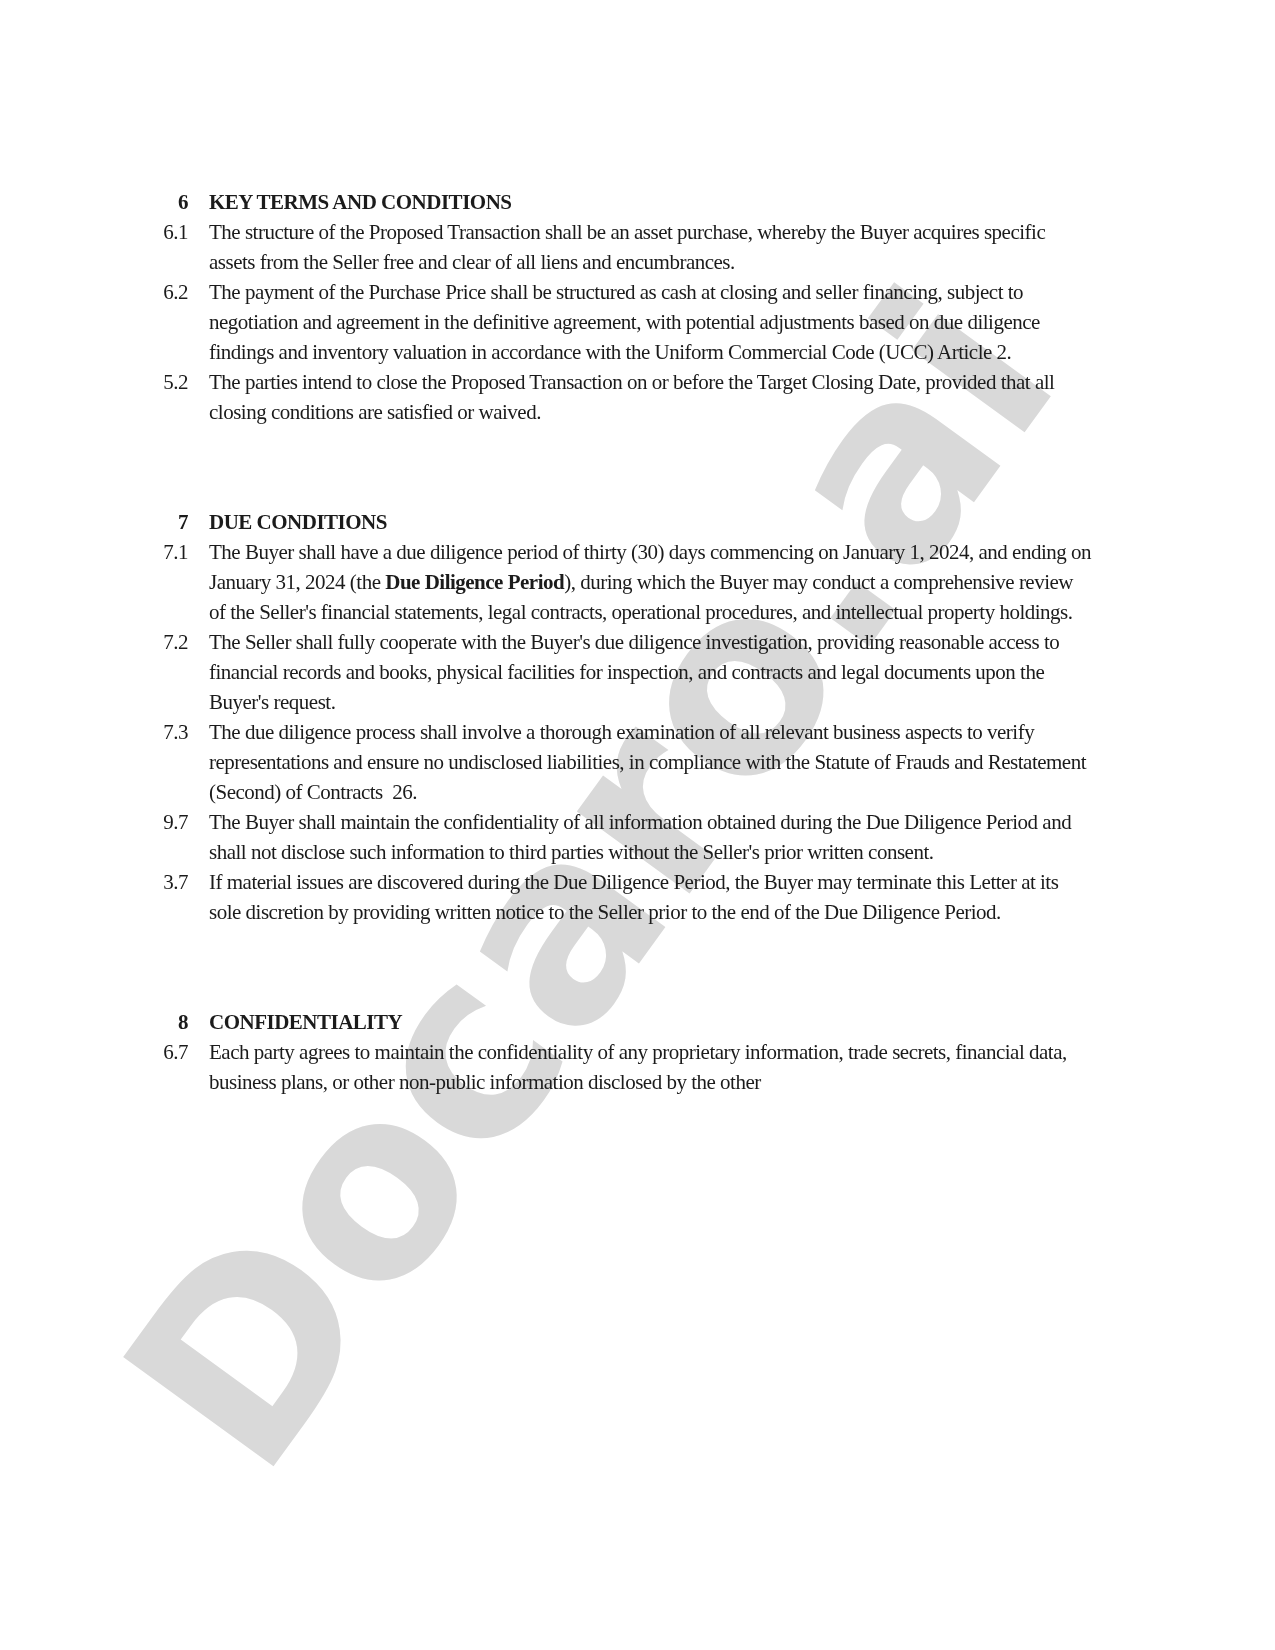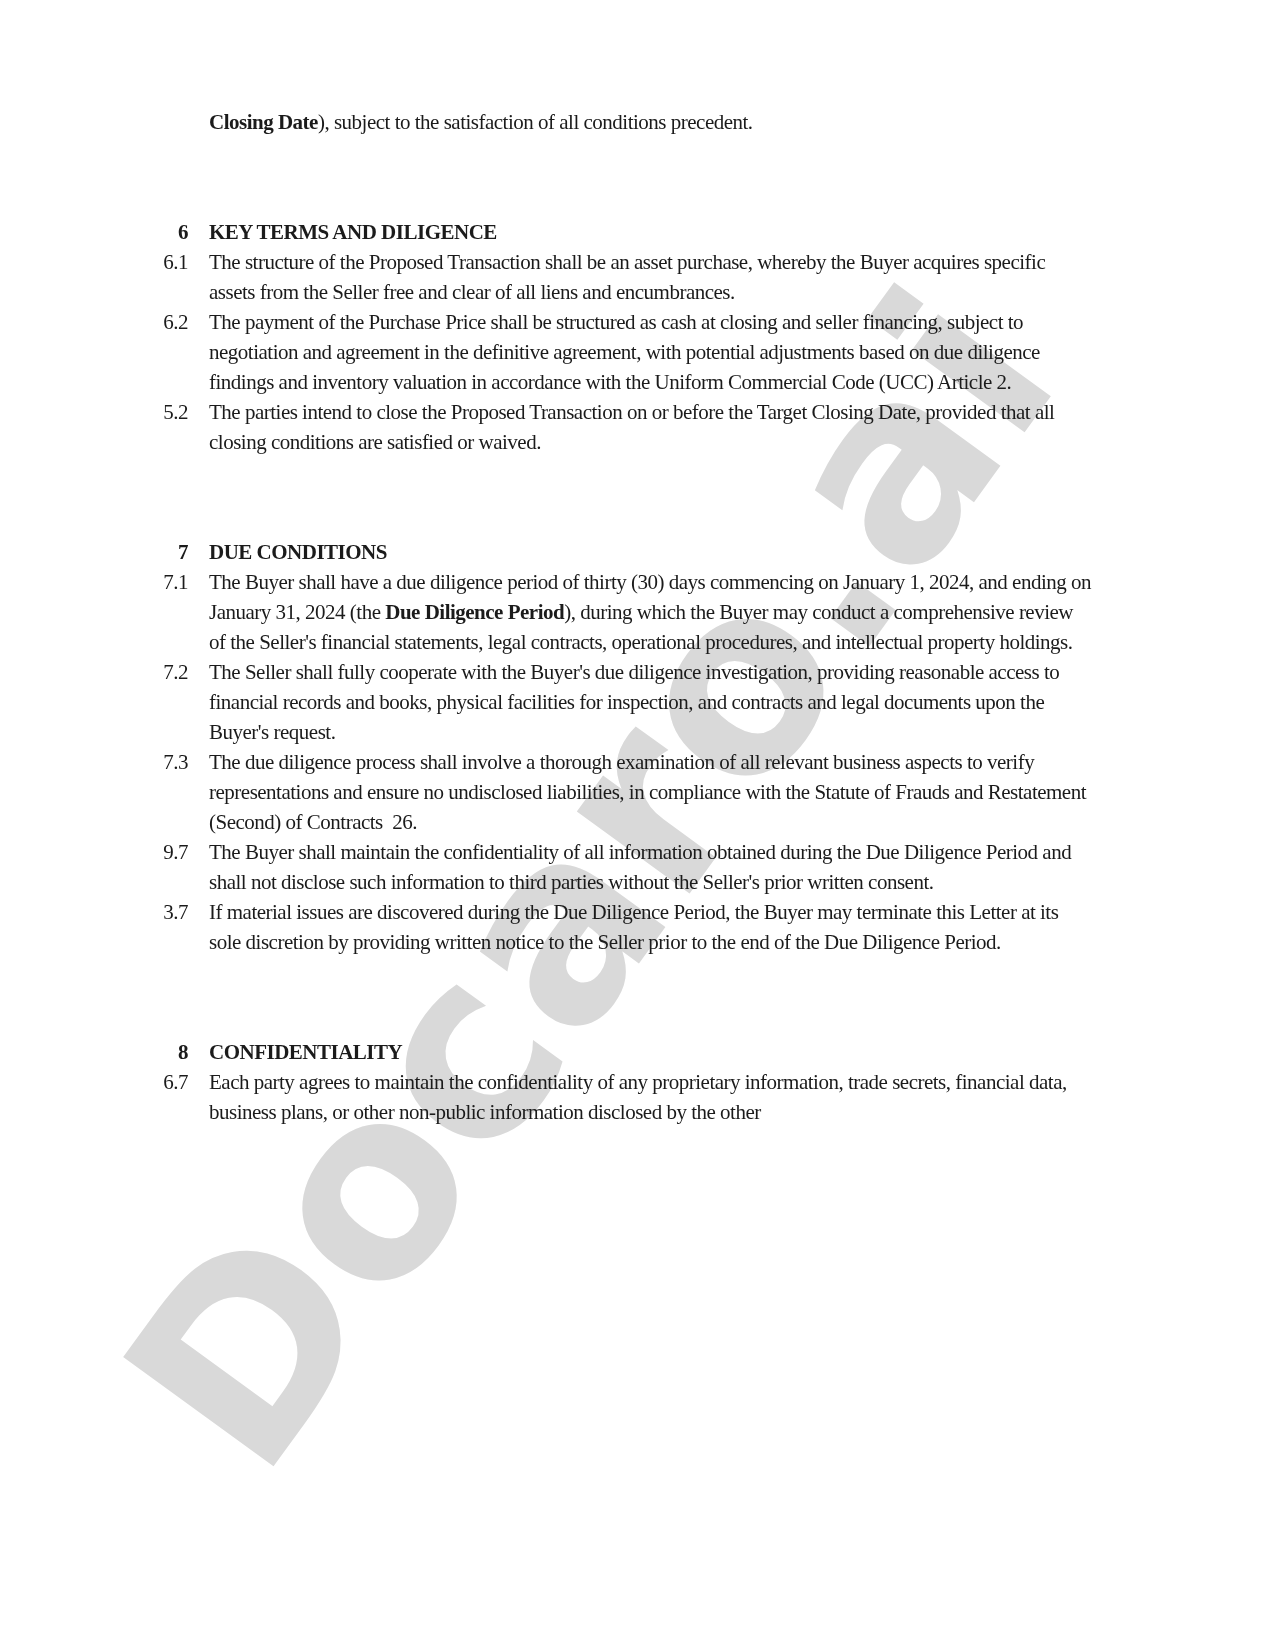--- a/index.html
+++ b/index.html
@@ -52,27 +52,23 @@
     white-space:pre-wrap;
   }
   .seg-bold { font-weight:bold; }
 </style>
 </head>
 <body>
 
 <div class="page">
   <div class="watermark">Docaro.ai</div>
   <div class="content" id="doc-content">
-      <div class="intro-row">
-        <span class="num"></span>
-        <span class="body-text"><span class="seg-bold">Closing Date</span><span>), subject to the satisfaction of all conditions precedent.</span></span>
-      </div>
       <div class="section-heading">
         <span class="num">6</span>
-        <span class="body-text">KEY TERMS AND DILIGENCE</span>
+        <span class="body-text">KEY TERMS AND CONDITIONS</span>
       </div>
       <div class="clause">
         <span class="num">6.1</span>
         <span class="body-text"><span>The structure of the Proposed Transaction shall be an asset purchase, whereby the Buyer acquires specific assets from the Seller free and clear of all liens and encumbrances.</span></span>
       </div>
       <div class="clause">
         <span class="num">6.2</span>
         <span class="body-text"><span>The payment of the Purchase Price shall be structured as cash at closing and seller financing, subject to negotiation and agreement in the definitive agreement, with potential adjustments based on due diligence findings and inventory valuation in accordance with the Uniform Commercial Code (UCC) Article 2.</span></span>
       </div>
       <div class="clause">

